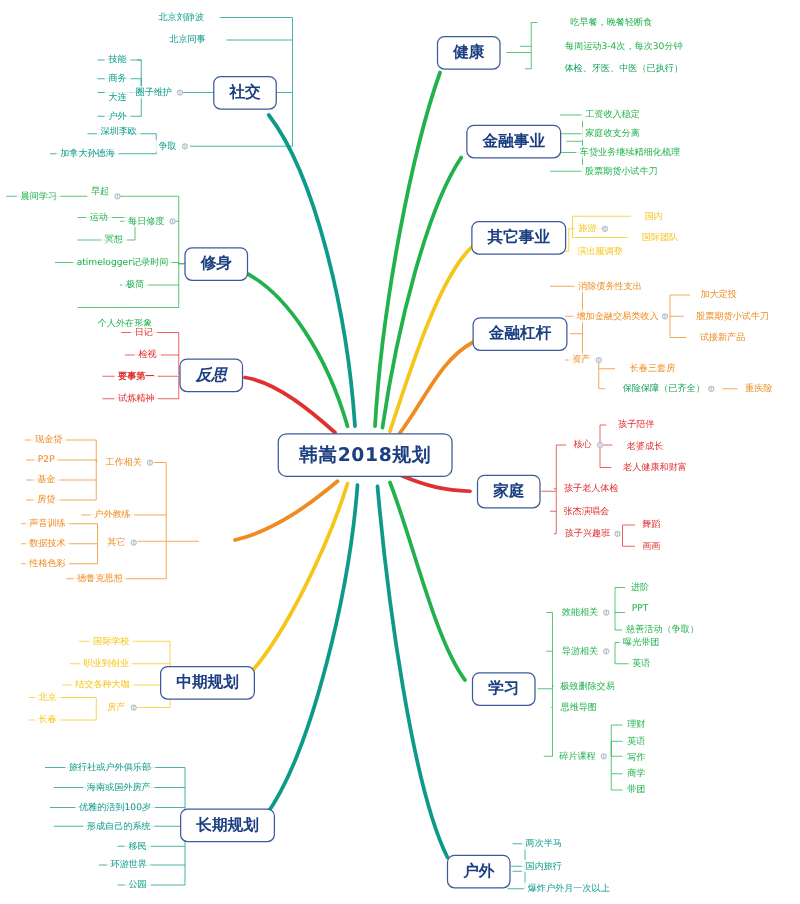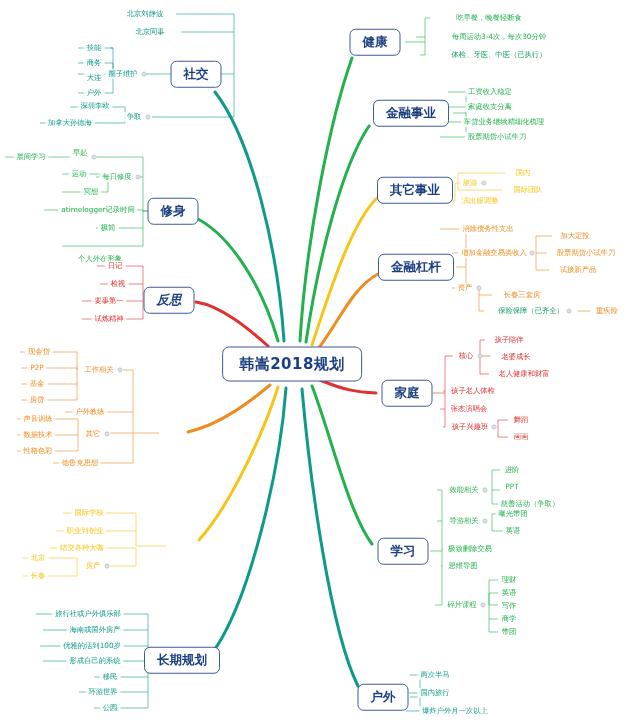--- a/index.html
+++ b/index.html
@@ -182,20 +182,21 @@
       <path d="M489,605 L489,619 L498,619" fill="none" stroke="#22b14c" stroke-width="0.8" stroke-opacity="0.75"></path>
       <path d="M489,619 L489,632 L498,632" fill="none" stroke="#22b14c" stroke-width="0.8" stroke-opacity="0.75"></path>
       <path d="M410,697 L420,697 L420,675 L410,675" fill="none" stroke="#0d9a8a" stroke-width="0.8" stroke-opacity="0.75"></path>
       <path d="M420,693 L409,693" fill="none" stroke="#0d9a8a" stroke-width="0.8" stroke-opacity="0.75"></path>
       <path d="M420,697 L420,711 L406,711" fill="none" stroke="#0d9a8a" stroke-width="0.8" stroke-opacity="0.75"></path>
     </svg>
 <div class="node root" style="left: 292px; top: 364px;">韩嵩2018规划</div>
     <div class="node lvl1" style="left: 196px; top: 74px; border-color: rgb(60, 90, 153);">社交</div>
     <div class="node lvl1" style="left: 173px; top: 211px; border-color: rgb(60, 90, 153);">修身</div>
     <div class="node lvl1" style="left: 169px; top: 300px; border-color: rgb(60, 90, 153); font-style: italic;">反思</div>
+    <div class="node lvl1" style="left: 166px; top: 546px; border-color: rgb(60, 90, 153);">中期规划</div>
     <div class="node lvl1" style="left: 182px; top: 660px; border-color: rgb(60, 90, 153);">长期规划</div>
     <div class="node lvl1" style="left: 375px; top: 42px; border-color: rgb(60, 90, 153);">健康</div>
     <div class="node lvl1" style="left: 411px; top: 113px; border-color: rgb(60, 90, 153);">金融事业</div>
     <div class="node lvl1" style="left: 415px; top: 190px; border-color: rgb(60, 90, 153);">其它事业</div>
     <div class="node lvl1" style="left: 416px; top: 267px; border-color: rgb(60, 90, 153);">金融杠杆</div>
     <div class="node lvl1" style="left: 407px; top: 393px; border-color: rgb(60, 90, 153);">家庭</div>
     <div class="node lvl1" style="left: 403px; top: 551px; border-color: rgb(60, 90, 153);">学习</div>
     <div class="node lvl1" style="left: 383px; top: 697px; border-color: rgb(60, 90, 153);">户外</div>
     <div class="node leaf" style="left: 145px; top: 14px; color: rgb(13, 154, 138);">北京刘静波</div>
     <div class="node leaf" style="left: 150px; top: 32px; color: rgb(13, 154, 138);">北京同事</div>
@@ -222,21 +223,21 @@
     <div class="dot" style="left: 137.984px; top: 177px;">
       <i></i>
     </div>
     <div class="node leaf" style="left: 79px; top: 174px; color: rgb(34, 177, 76);">运动</div>
     <div class="node leaf" style="left: 91px; top: 192px; color: rgb(34, 177, 76);">冥想</div>
     <div class="node leaf" style="left: 98px; top: 210px; color: rgb(34, 177, 76);">atimelogger记录时间</div>
     <div class="node leaf" style="left: 108px; top: 228px; color: rgb(34, 177, 76);">极简</div>
     <div class="node leaf" style="left: 100px; top: 246px; color: rgb(34, 177, 76); margin-top: 13px;">个人外在形象</div>
     <div class="node leaf" style="left: 115px; top: 266px; color: rgb(224, 48, 48);">日记</div>
     <div class="node leaf" style="left: 118px; top: 284px; color: rgb(224, 48, 48);">检视</div>
-    <div class="node leaf" style="left: 109px; top: 301px; color: rgb(224, 48, 48);">要事第一</div>
+    <div class="node leaf" style="left: 109px; top: 301px; color: rgb(224, 48, 48); font-weight: bold;">要事第一</div>
     <div class="node leaf" style="left: 109px; top: 319px; color: rgb(224, 48, 48);">试炼精神</div>
     <div class="node leaf" style="left: 99px; top: 370px; color: rgb(239, 140, 32);">工作相关</div>
     <div class="dot" style="left: 119.984px; top: 370px;">
       <i></i>
     </div>
     <div class="node leaf" style="left: 39px; top: 352px; color: rgb(239, 140, 32);">现金贷</div>
     <div class="node leaf" style="left: 37px; top: 368px; color: rgb(239, 140, 32);">P2P</div>
     <div class="node leaf" style="left: 37px; top: 384px; color: rgb(239, 140, 32);">基金</div>
     <div class="node leaf" style="left: 37px; top: 400px; color: rgb(239, 140, 32);">房贷</div>
     <div class="node leaf" style="left: 90px; top: 412px; color: rgb(239, 140, 32);">户外教练</div>

